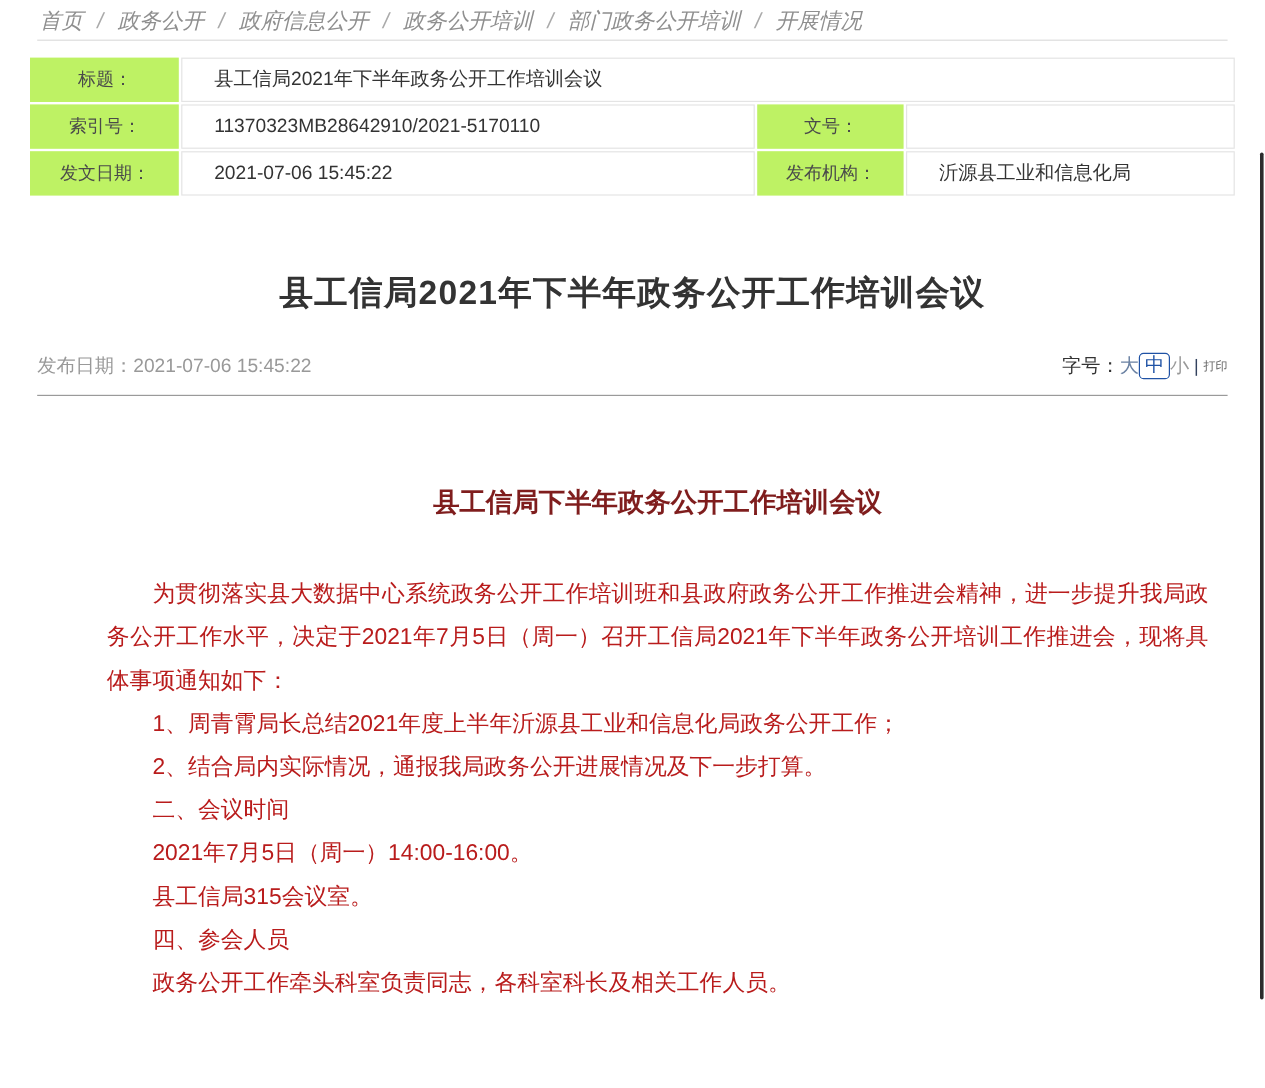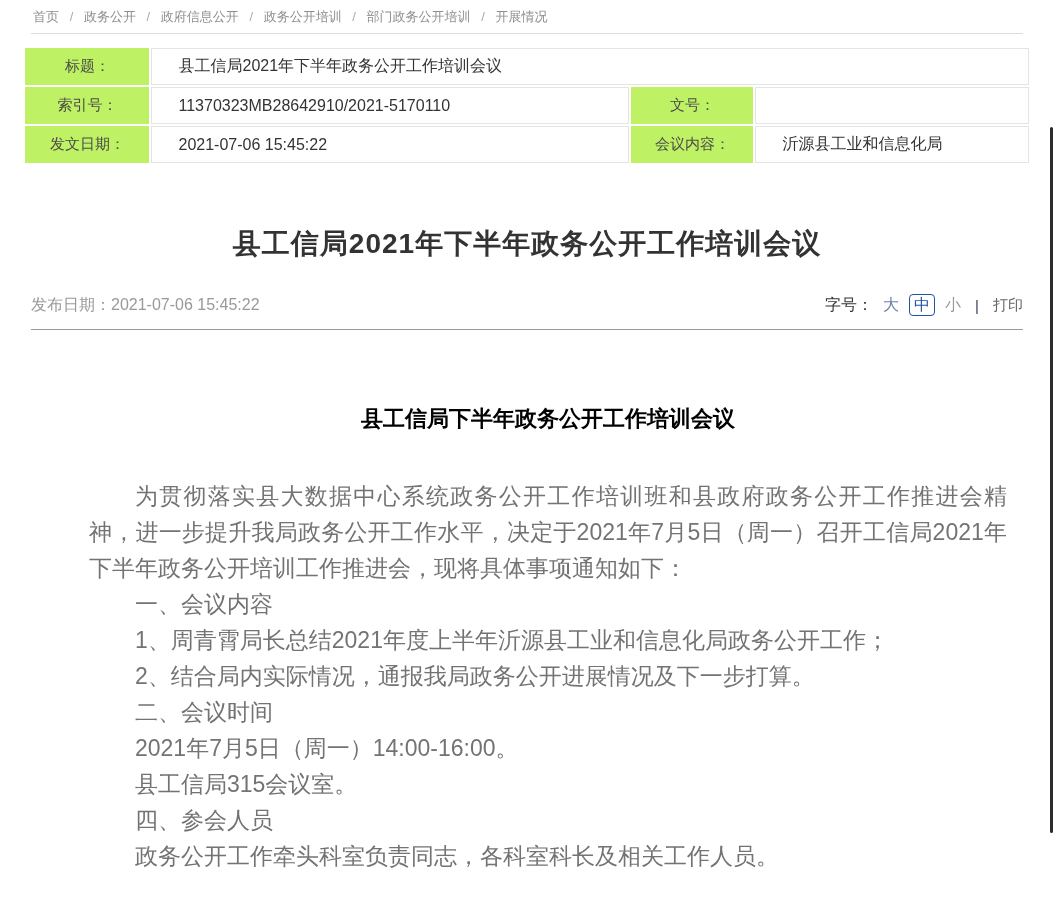--- a/index.html
+++ b/index.html
@@ -10,23 +10,24 @@
     font-family: "Liberation Sans", "DejaVu Sans", sans-serif;
     color: #333;
     position: relative;
     overflow: hidden;
   }
   .page { padding: 9px 17px 0 17px; }
 
   
   .breadcrumb {
     padding-left: 16px;
-    font-size: 13px;
+    font-size: 18px;
     color: #8f8f8f;
     line-height: 16px;
+    font-style: italic;
   }
   .breadcrumb a { color: #8f8f8f; text-decoration: none; cursor: pointer; }
   .breadcrumb .sep { margin: 0 7px; color: #aaa; }
   .divider-top {
     margin: 8px 14px 0 14px;
     border-bottom: 1px solid #dddddd;
   }
 
   
   table.meta {
@@ -62,57 +63,57 @@
   }
   .meta-row {
     margin: 30px 14px 0 14px;
     display: flex;
     justify-content: space-between;
     align-items: center;
     font-size: 16px;
     height: 24px;
   }
   .meta-row .pubdate { color: #999; }
-  .meta-row .tools { color: #333; display: flex; align-items: center; gap: 10px; }
+  .meta-row .tools { color: #333; display: flex; align-items: center; gap: 0; }
   .tools .fs-large { color: #6b82a3; cursor: pointer; }
   .tools .fs-medium {
     color: #1f52a5;
     border: 1px solid #1f52a5;
     border-radius: 4px;
     padding: 0 4px;
     line-height: 20px;
     cursor: pointer;
   }
   .tools .fs-small { color: #999; cursor: pointer; }
   .tools .bar { color: #33425e; margin: 0 4px; font-size: 15px; }
-  .tools .print { color: #666; font-size: 15px; cursor: pointer; text-align: center; }
+  .tools .print { color: #666; font-size: 10px; cursor: pointer; text-align: center; }
   .divider-mid {
     margin: 12px 14px 0 14px;
     border-bottom: 1px solid #9a9a9a;
   }
 
   
   .article-body {
     width: 918px;
     margin: 0 auto 0 72px;
   }
   .body-title {
     margin: 74px 0 44px 0;
     text-align: center;
     font-family: Liberation Mono, monospace;
     font-weight: bold;
     font-size: 22px;
-    color: #000000;
+    color: #7f1d1d;
   }
   .article-body p {
     margin: 0;
-    font-size: 23px;
+    font-size: 19px;
     line-height: 36px;
     text-indent: 2em;
-    color: #737373;
+    color: #b91c1c;
     text-align: justify;
   }
 
   
   .scrollbar-thumb {
     position: absolute;
     right: 1px;
     top: 127px;
     width: 3px;
     height: 706px;
@@ -155,21 +156,21 @@
     </tr>
     <tr>
       <td class="label">索引号：</td>
       <td class="value">11370323MB28642910/2021-5170110</td>
       <td class="label">文号：</td>
       <td class="value"></td>
     </tr>
     <tr>
       <td class="label">发文日期：</td>
       <td class="value">2021-07-06 15:45:22</td>
-      <td class="label">会议内容：</td>
+      <td class="label">发布机构：</td>
       <td class="value">沂源县工业和信息化局</td>
     </tr>
   </tbody>
     </table>
 
   <h1 class="article-title">县工信局2021年下半年政务公开工作培训会议</h1>
 
   <div class="meta-row">
     <div class="pubdate">
       <span>发布日期：</span><span>2021-07-06 15:45:22</span>
@@ -182,21 +183,20 @@
       <span class="bar">|</span>
       <span class="print">打印</span>
     </div>
   </div>
 
   <div class="divider-mid"></div>
 
   <div class="article-body">
     <h2 class="body-title">县工信局下半年政务公开工作培训会议</h2>
     <p>为贯彻落实县大数据中心系统政务公开工作培训班和县政府政务公开工作推进会精神，进一步提升我局政务公开工作水平，决定于2021年7月5日（周一）召开工信局2021年下半年政务公开培训工作推进会，现将具体事项通知如下：</p>
-    <p>一、会议内容</p>
     <p>1、周青霄局长总结2021年度上半年沂源县工业和信息化局政务公开工作；</p>
     <p>2、结合局内实际情况，通报我局政务公开进展情况及下一步打算。</p>
     <p>二、会议时间</p>
     <p>2021年7月5日（周一）14:00-16:00。</p>
     <p>县工信局315会议室。</p>
     <p>四、参会人员</p>
     <p>政务公开工作牵头科室负责同志，各科室科长及相关工作人员。</p>
   </div>
 
 </div>

